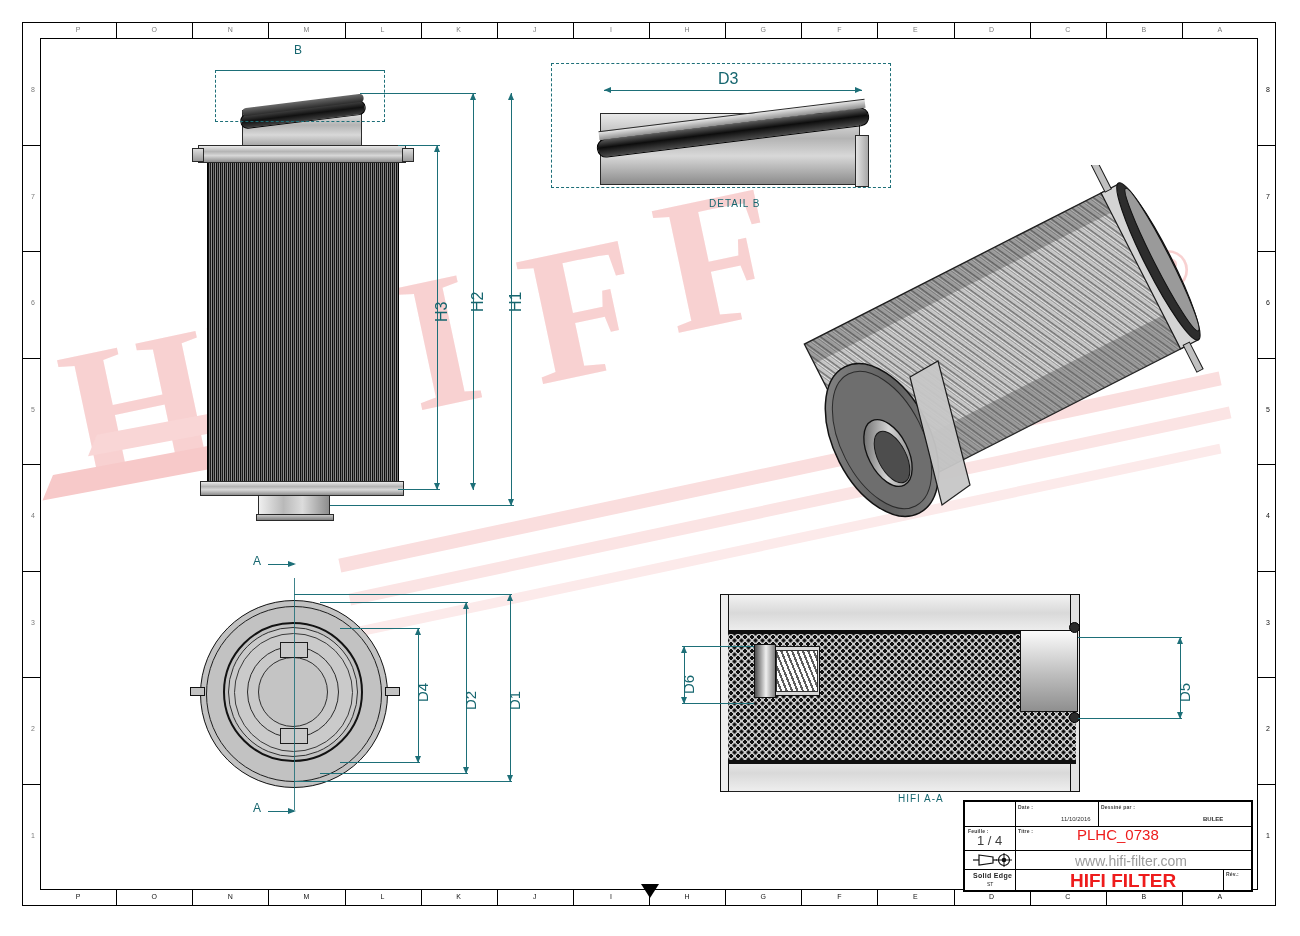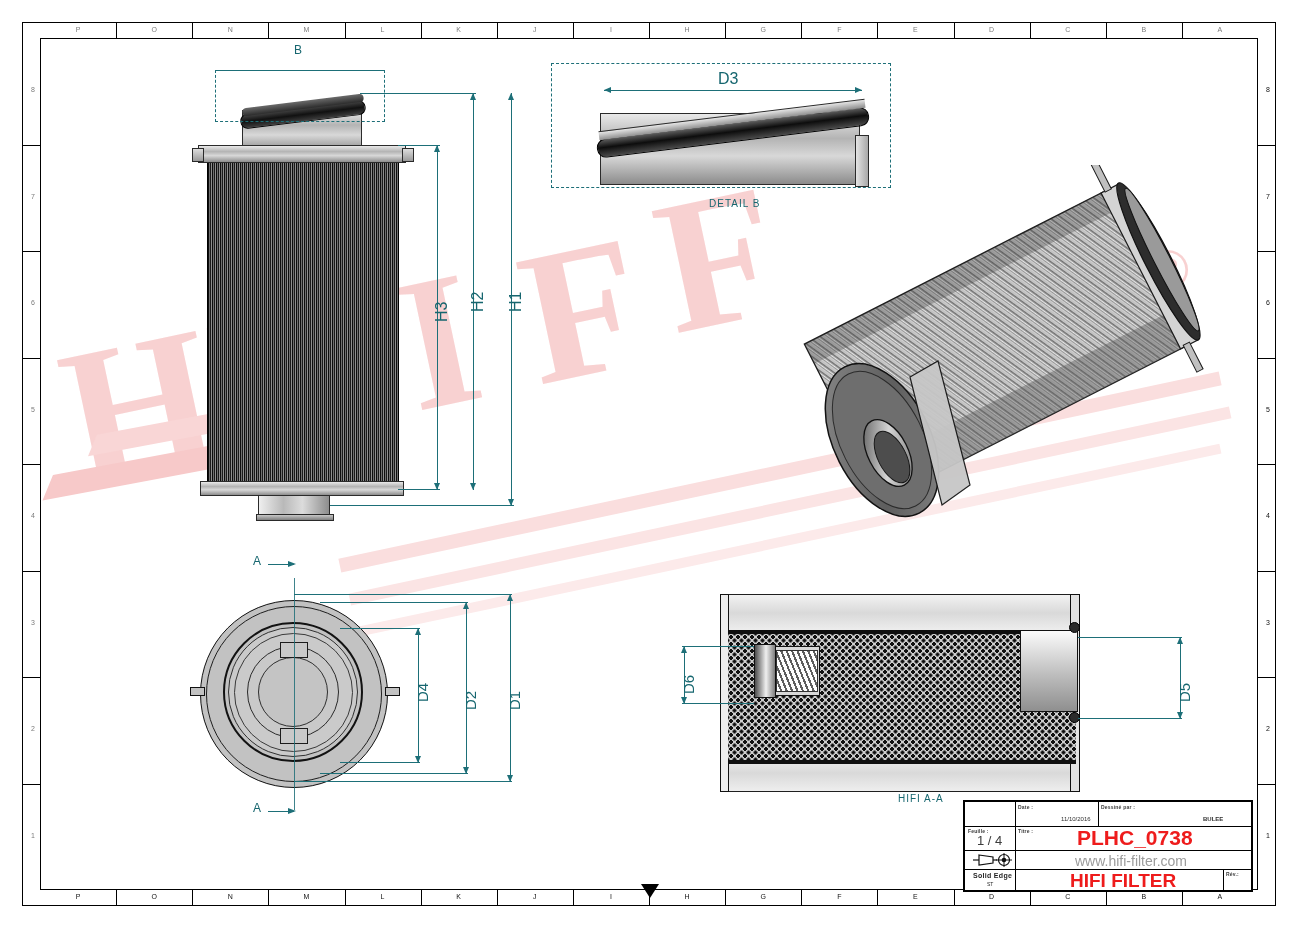--- a/index.html
+++ b/index.html
@@ -54,21 +54,21 @@
       #cfcfcf;}
   .shell{background:linear-gradient(180deg,#f2f2f2,#d9d9d9 50%,#eeeeee);
          border:1px solid #1f1f1f;box-sizing:border-box;}
 
   
   #titleblock{position:absolute;left:963px;top:800px;width:290px;height:92px;
               border:2px solid #000;box-sizing:border-box;background:#fff;z-index:20;}
   .tb-line{position:absolute;background:#000;}
   .tb-cap{position:absolute;font-size:5px;color:#3b3b3b;font-weight:bold;letter-spacing:.2px;}
   .tb-val{position:absolute;font-size:6px;color:#2f2f2f;}
-  .tb-part{position:absolute;font-size:21px;color:#ee1c1c;letter-spacing:0px;font-weight:bold;}
+  .tb-part{position:absolute;font-size:15px;color:#ee1c1c;letter-spacing:0px;}
   .tb-url{position:absolute;font-size:14px;color:#9b9b9b;}
   .tb-brand{position:absolute;font-size:19px;color:#ee1c1c;font-weight:bold;letter-spacing:0px;}
   .tb-sheet{position:absolute;font-size:13px;color:#3c3c3c;}
   .tb-se{position:absolute;font-size:7px;color:#1f1f1f;font-weight:bold;letter-spacing:.3px;}
   .tb-se2{position:absolute;font-size:5px;color:#1f1f1f;}
 
   .detail-lbl{position:absolute;color:#16666f;font-size:10px;letter-spacing:1px;z-index:9;
               font-family:"Liberation Sans",sans-serif;}
   .dashbox{position:absolute;border:1px dashed #1d6f78;box-sizing:border-box;z-index:8;}
   .centerline{position:absolute;background:#1d6f78;opacity:.85;z-index:8;}

